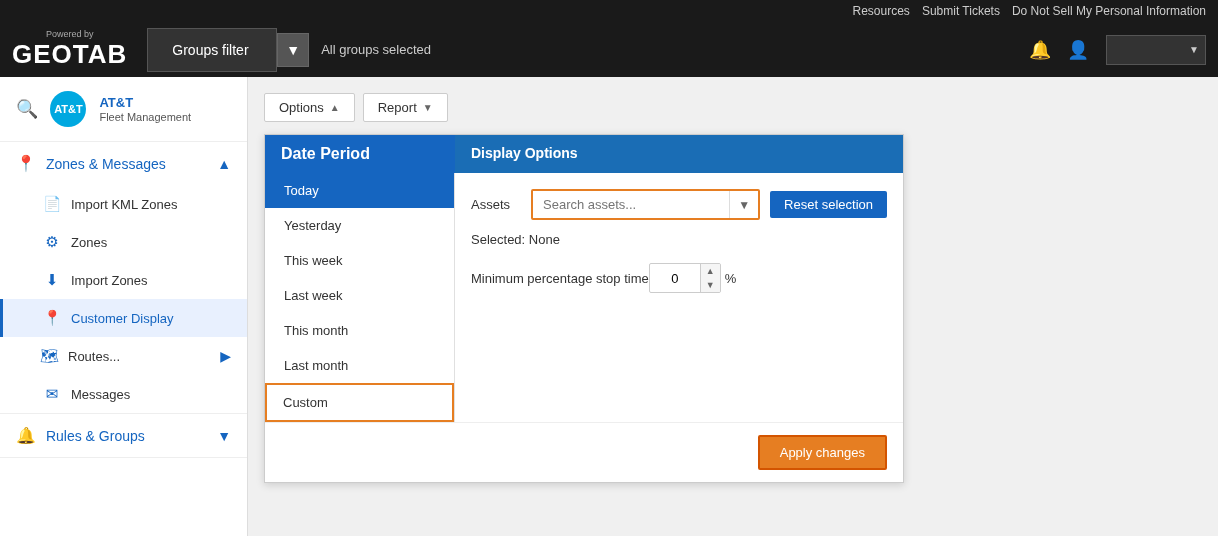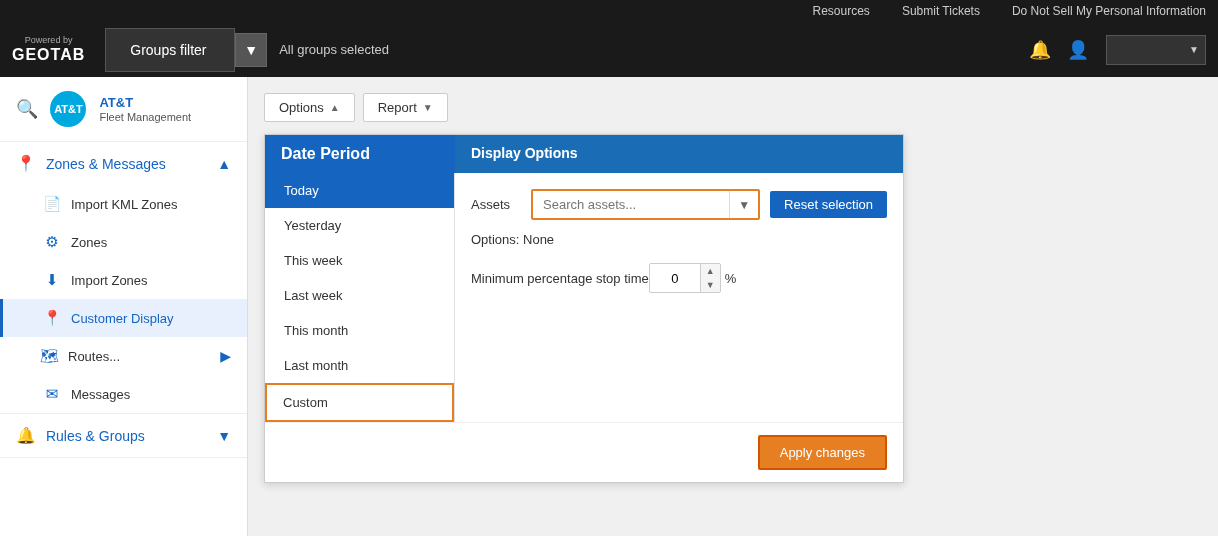--- a/index.html
+++ b/index.html
@@ -6,21 +6,21 @@
     body { font-family: Arial, sans-serif; font-size: 14px; background: #f0f0f0; width: 1218px; height: 536px; overflow: hidden; }
 
     
     .top-bar {
       background: #1a1a1a;
       height: 22px;
       display: flex;
       align-items: center;
       justify-content: flex-end;
       padding: 0 12px;
-      gap: 32px;
+      gap: 12px;
     }
     .top-bar-link {
       color: #ccc;
       font-size: 12px;
       cursor: pointer;
     }
 
     
     .header {
       background: #1a1a1a;
@@ -35,21 +35,21 @@
       align-items: center;
     }
     .logo-powered {
       color: #aaa;
       font-size: 9px;
       line-height: 1.2;
       text-align: center;
     }
     .logo-geotab {
       color: white;
-      font-size: 16px;
+      font-size: 26px;
       font-weight: bold;
       letter-spacing: 1px;
     }
     .groups-filter-container {
       display: flex;
       align-items: center;
       gap: 0;
       margin-left: 20px;
     }
     .groups-filter-btn {
@@ -567,21 +567,21 @@
         <div class="panel-right">
           <div class="assets-row">
             <span class="assets-label">Assets</span>
             <div class="search-assets-container">
               <input class="search-assets-input" type="text" placeholder="Search assets..." style="">
               <button class="search-assets-dropdown">▼</button>
             </div>
             <button class="reset-btn">Reset selection</button>
           </div>
 
-          <div class="selected-none">Options: None</div>
+          <div class="selected-none">Selected: None</div>
 
           <div class="min-pct-row">
             <span class="min-pct-label">Minimum percentage stop time</span>
             <div class="min-pct-input-container">
               <input class="min-pct-input" type="text" value="0" style="">
               <div class="min-pct-spinners">
                 <button class="spinner-btn">▲</button>
                 <button class="spinner-btn">▼</button>
               </div>
             </div>

